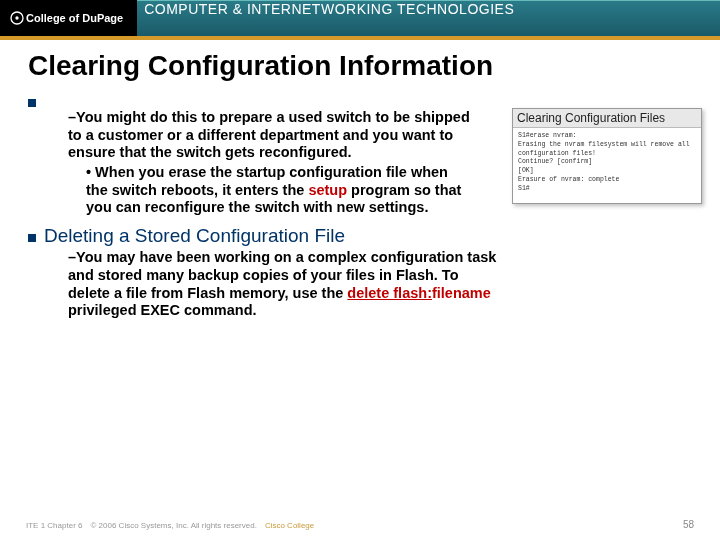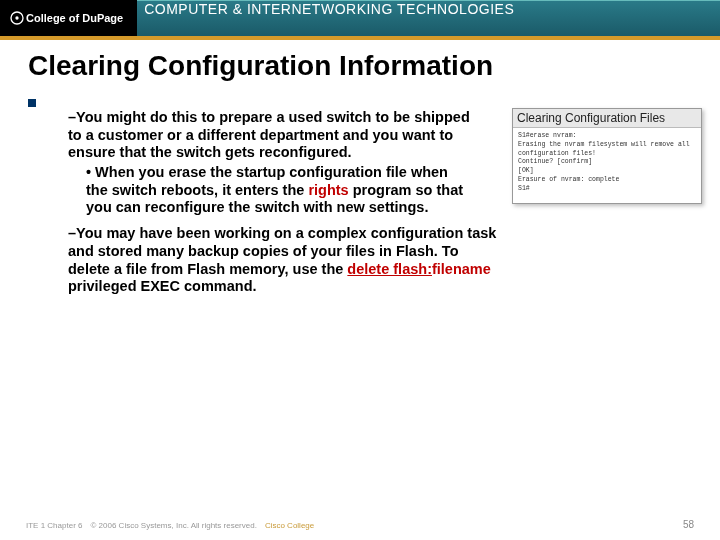--- a/index.html
+++ b/index.html
@@ -158,24 +158,28 @@
 
 <div class="slide">
   <div class="slide-title">Clearing Configuration Information</div>
   <div id="sections">
       <div class="sec">
         <div class="sec-head">
           <span class="sq"></span>
         </div>
         <div class="sec-body">
           <div class="para"><span>–You might do this to prepare a used switch to be shipped to a customer or a different department and you want to ensure that the switch gets reconfigured.</span></div>
-          <div class="bullet2"><span>• When you erase the startup configuration file when the switch reboots, it enters the </span><span class="hl">rights</span><span> program so that you can reconfigure the switch with new settings.</span></div>
+          <div class="bullet2"><span>• When you erase the startup configuration file when the switch reboots, it enters the </span><span class="hl">setup</span><span> program so that you can reconfigure the switch with new settings.</span></div>
         </div>
       </div>
       <div class="sec">
+        <div class="sec-head">
+          <span class="sq"></span>
+          <span>Deleting a Stored Configuration File</span>
+        </div>
         <div class="sec-body">
           <div class="para wide"><span>–You may have been working on a complex configuration task and stored many backup copies of your files in Flash. To delete a file from Flash memory, use the </span><span class="hl u">delete flash:</span><span class="hl">filename</span><span> privileged EXEC command.</span></div>
         </div>
       </div>
     </div>
 </div>
 
 <div class="inset">
   <div class="inset-title">Clearing Configuration Files</div>
   <div class="inset-body">S1#erase nvram:

